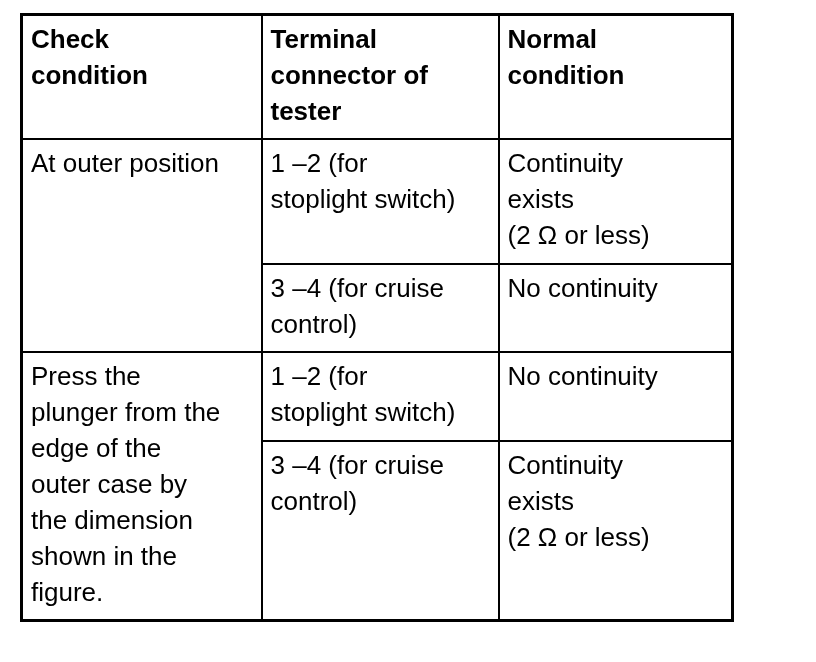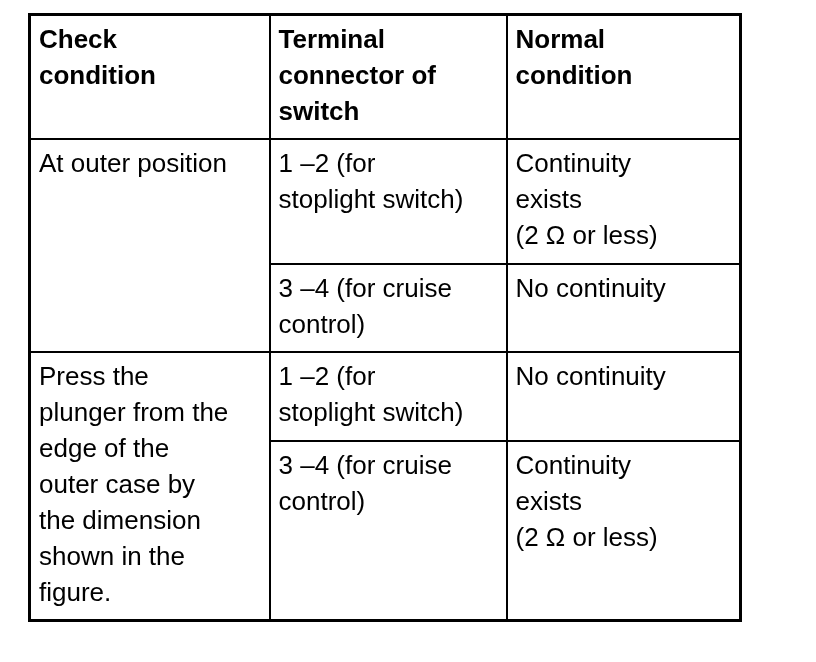--- a/index.html
+++ b/index.html
@@ -15,21 +15,21 @@
   .page {
     position: relative;
     width: 816px;
     height: 662px;
     background: #ffffff;
     overflow: hidden;
   }
 
   table.spec-table {
     position: absolute;
-    left: 28px;
+    left: 20px;
     top: 13px;
     border-collapse: collapse;
     table-layout: fixed;
     background: #ffffff;
   }
 
   table.spec-table th,
   table.spec-table td {
     border: 2px solid #000000;
     vertical-align: top;
@@ -68,21 +68,21 @@
       <col class="col-1">
       <col class="col-2">
       <col class="col-3">
     </colgroup>
     <thead>
       <tr class="row-header">
         <th class="col-1">Check
 condition</th>
         <th class="col-2">Terminal
 connector of
-switch</th>
+tester</th>
         <th class="col-3">Normal
 condition</th>
       </tr>
     </thead>
     <tbody>
       <tr class="row-1a">
         <td rowspan="2">At outer position</td>
         <td>1 –2 (for
 stoplight switch)</td>
         <td>Continuity

